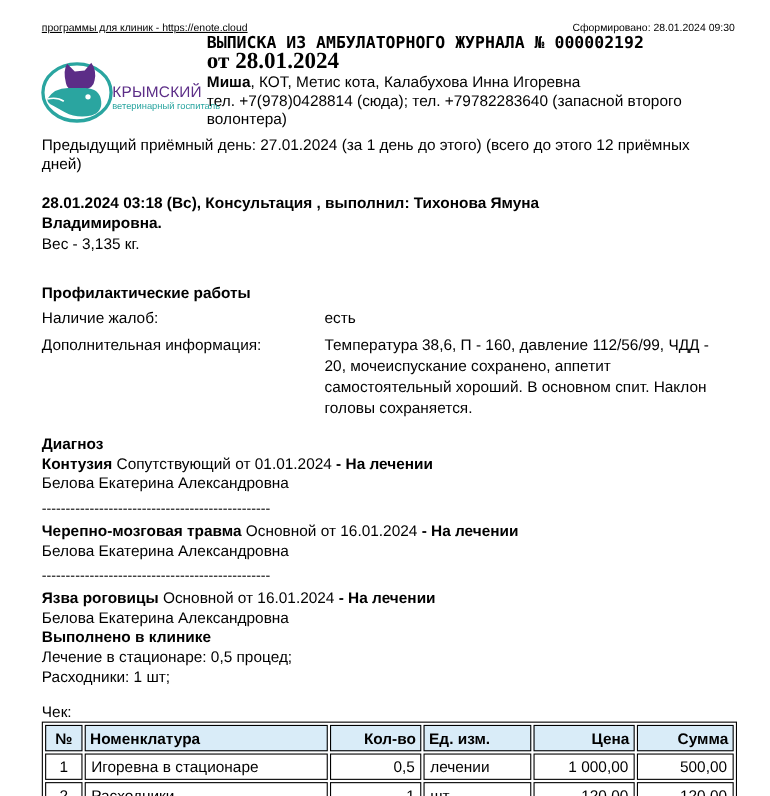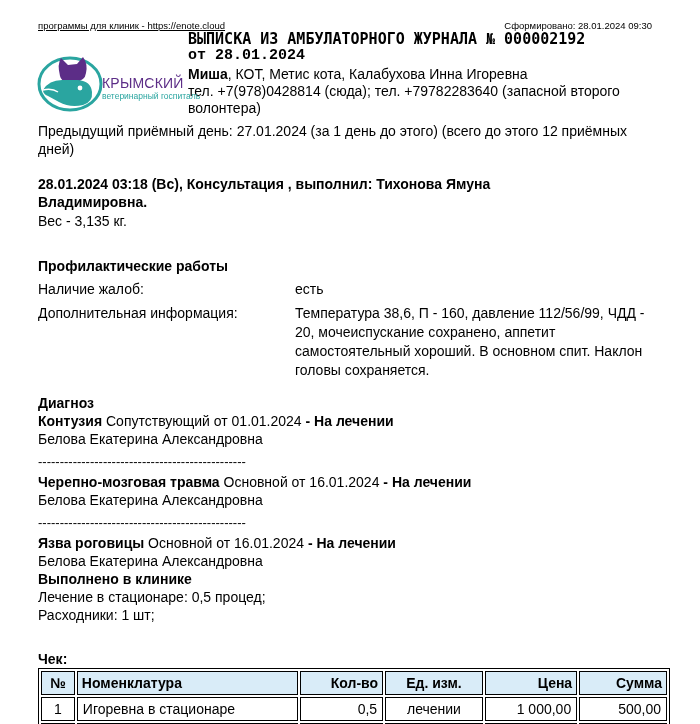--- a/index.html
+++ b/index.html
@@ -2,37 +2,37 @@
 <html><head>
 <meta charset="utf-8">
 <style>
   html,body{margin:0;padding:0;background:#fff;}
   body{
     width:700px;height:724px;overflow:hidden;
     font-family:"Liberation Sans",sans-serif;
     font-size:14px;color:#000;
     -webkit-font-smoothing:antialiased;
   }
-  .page{position:relative;box-sizing:border-box;width:700px;height:724px;padding:20px 48px 0 38px;}
+  .page{position:relative;box-sizing:border-box;width:700px;height:724px;padding:20px 32px 0 38px;}
 
   
   .topbar{display:flex;justify-content:space-between;align-items:flex-start;font-size:9.5px;line-height:12px;}
   .topbar .link{text-decoration:underline;color:#000;cursor:pointer;}
 
   
   .logo{position:absolute;left:36px;top:54px;width:170px;display:flex;align-items:center;}
   .logo-mark{flex:0 0 auto;}
   .logo-text{margin-left:-8px;margin-top:6px;}
   .logo-name{font-weight:normal;font-size:14px;letter-spacing:.2px;line-height:16px;}
   .logo-sub{font-size:8.5px;line-height:9px;margin-top:1px;}
 
   
   .head{margin-left:150px;text-align:left;}
   .doc-title{font-family:"DejaVu Sans Mono","Liberation Mono",monospace;font-weight:bold;font-size:15px;line-height:15px;}
-  .doc-title2{font-family:Liberation Mono, monospace;font-weight:bold;font-size:15px;line-height:15px;margin-top:1px;}
+  .doc-title2{font-family:Liberation Serif, serif;font-weight:bold;font-size:21px;line-height:15px;margin-top:1px;}
   .patient-line{margin-top:3px;line-height:17px;}
   .phones{line-height:17px;}
 
   .prev-visit{margin-top:5px;line-height:18px;width:620px;}
 
   .visit-head{margin-top:17px;font-weight:bold;line-height:18px;width:545px;}
   .weight{line-height:18px;margin-top:1px;}
 
   .section-title{font-weight:bold;margin-top:27px;line-height:18px;}
   .kv{display:flex;margin-top:5px;line-height:19px;}
@@ -40,29 +40,29 @@
   .kv .v{width:372px;}
 
   .diag-title{font-weight:bold;margin-top:14px;line-height:18px;}
   .diag-line{line-height:18px;}
   .diag-doctor{line-height:18px;}
   .sep{line-height:16px;padding:6px 0 3px 0;font-size:13px;letter-spacing:0;}
 
   .done-title{font-weight:bold;line-height:18px;}
   .done-line{line-height:18px;}
 
-  .receipt-label{margin-top:27px;line-height:16px;font-weight:bold;}
+  .receipt-label{margin-top:15px;line-height:16px;}
 
   table.receipt{border-collapse:separate;border-spacing:2px;background:#fff;border:1px solid #000;margin-top:1px;width:632px;}
   table.receipt th{background:#d9ecf8;border:1px solid #000;font-weight:bold;font-size:14px;padding:1px 4px;height:20px;}
   table.receipt td{border:1px solid #000;font-size:14px;padding:1px 5px;height:20px;background:#fff;}
   .col-num{width:24px;text-align:center;}
   .col-name{width:238px;text-align:left;}
   .col-qty{width:82px;text-align:right;}
-  .col-unit{width:94px;text-align:center;}
+  .col-unit{width:94px;text-align:left;}
   .col-price{width:90px;text-align:right;}
   .col-sum{width:84px;text-align:right;}
 </style>
 </head>
 <body>
 
 <div class="page">
 
   <div class="topbar">
     <span class="link">программы для клиник - https://enote.cloud</span>

